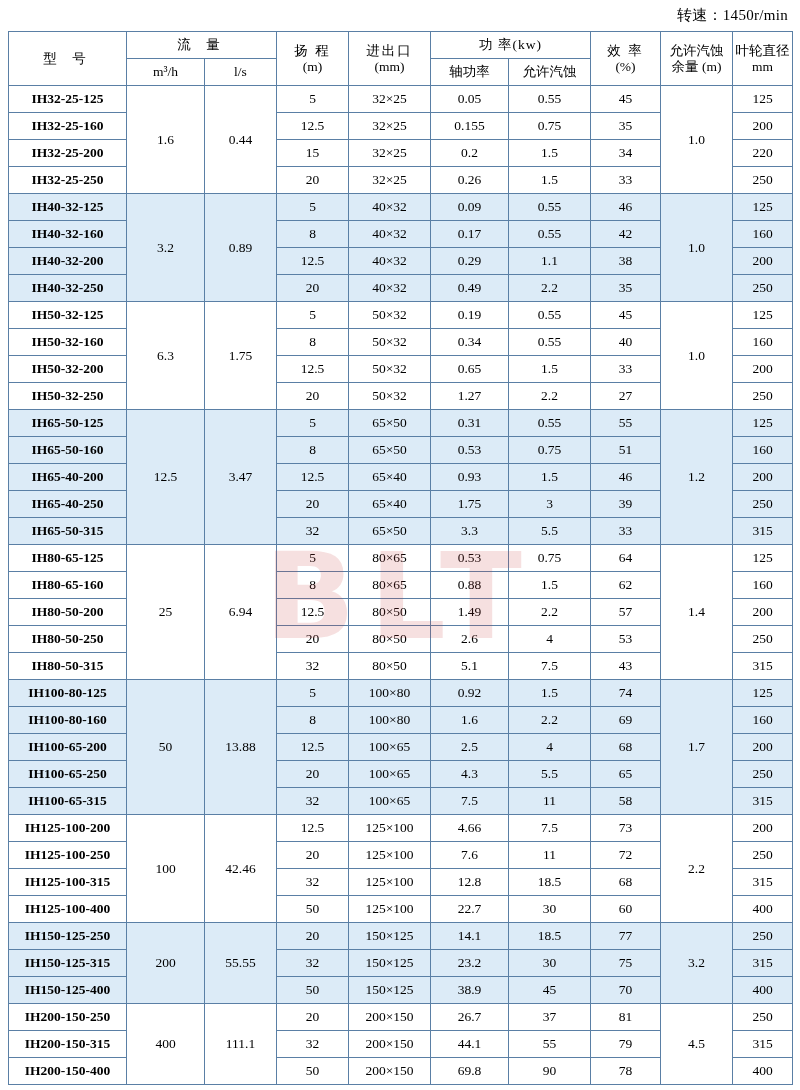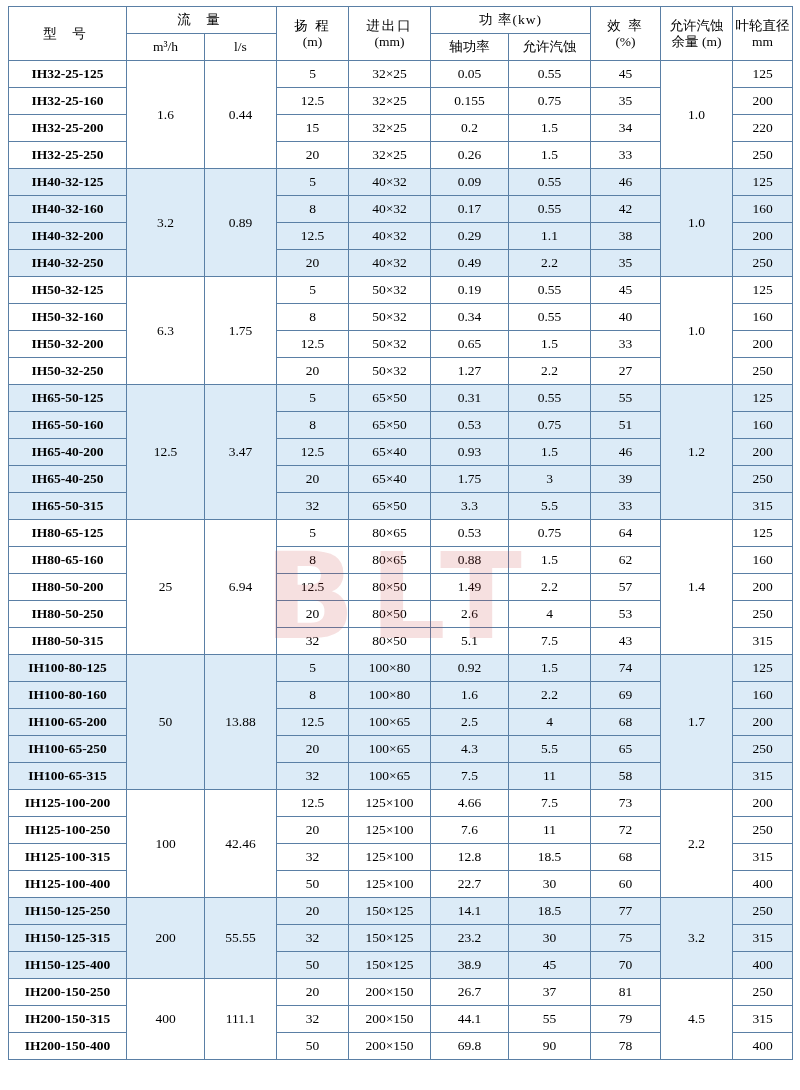--- a/index.html
+++ b/index.html
@@ -94,20 +94,21 @@
     letter-spacing: 14px;
     line-height: 0.95;
     font-family: "DejaVu Sans", sans-serif;
   }
 </style>
 </head>
 <body>
 
 <div class="page">
 
+  <div class="speed-line">转速：1450r/min</div>
 
   <table class="spec">
     <colgroup>
       <col class="c-model">
         <col class="c-q1">
         <col class="c-q2">
         <col class="c-h">
       <col class="c-io">
         <col class="c-p1">
         <col class="c-p2">

